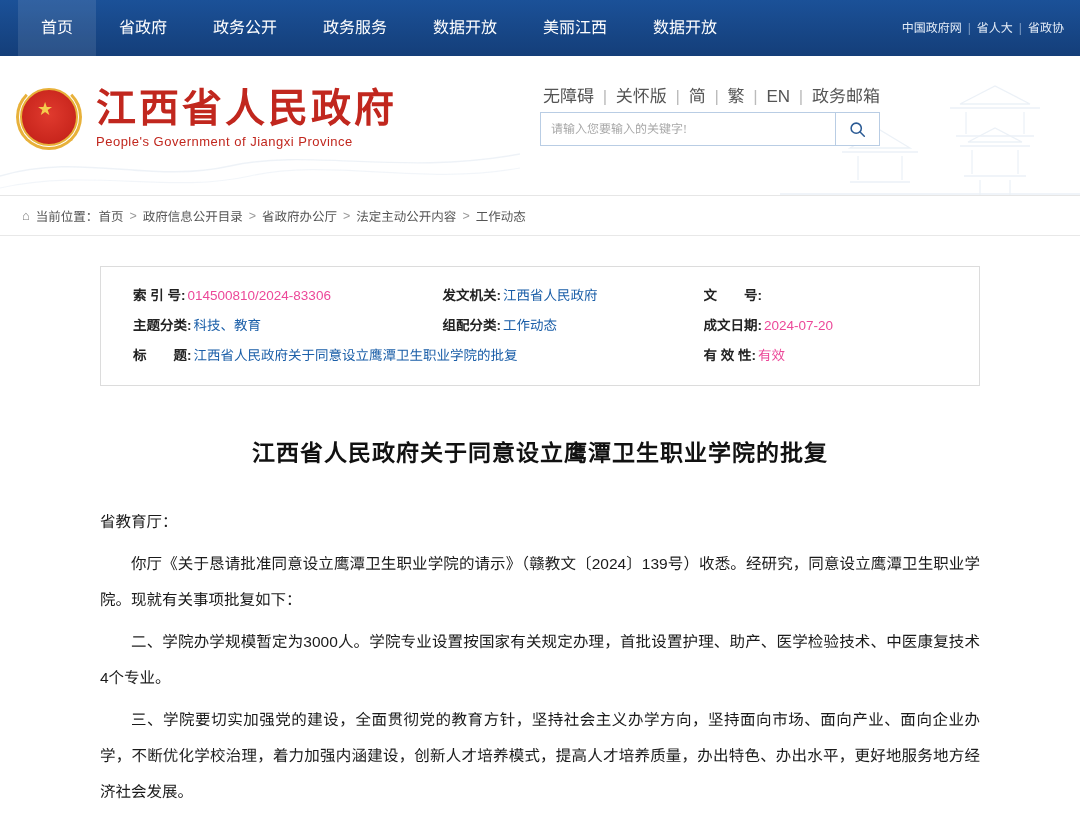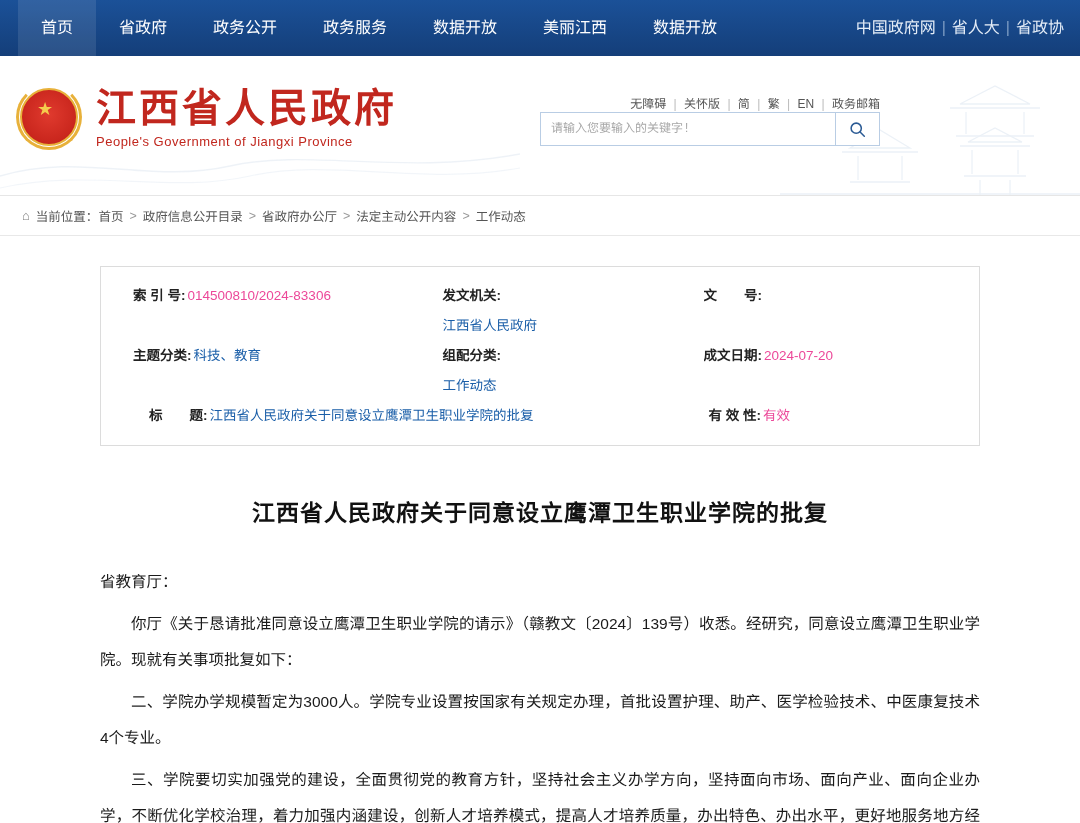--- a/index.html
+++ b/index.html
@@ -35,21 +35,21 @@
     cursor: pointer;
   }
   .topnav .nav-item.active {
     background: rgba(255,255,255,0.10);
   }
   .topnav .nav-right {
     position: absolute;
     right: 16px;
     top: 0;
     line-height: 56px;
-    font-size: 16px;
+    font-size: 12px;
     color: #e3ecf7;
     display: flex;
     align-items: flex-start;
   }
   .topnav .nav-right span.link { cursor: pointer; }
   .topnav .nav-right .sep { margin: 0 6px; color: #7e9dc4; }
 
   
   .header {
     position: relative;
@@ -111,23 +111,23 @@
   }
   .sitetitle-en {
     font-size: 13px;
     color: #c1271e;
     letter-spacing: 0.5px;
     margin-top: 2px;
   }
   .header-tools {
     position: absolute;
     right: 200px;
-    top: 38px;
+    top: 26px;
     text-align: right;
-    font-size: 12px;
+    font-size: 17px;
     color: #555;
   }
   .header-tools .sep { color: #bbb; margin: 0 4px; }
   .header-tools .link { cursor: pointer; }
   .searchbox {
     position: absolute;
     right: 200px;
     top: 56px;
     width: 340px;
     height: 34px;
@@ -135,21 +135,21 @@
     border: 1px solid #b9cde4;
     background: #fff;
   }
   .searchbox input {
     flex: 1;
     border: none;
     outline: none;
     padding: 0 10px;
     font-size: 12px;
     color: #333;
-    font-family: Liberation Mono, monospace;
+    font-family: Liberation Serif, serif;
   }
   .searchbox input::placeholder { color: #a8a8a8; }
   .search-btn {
     width: 44px;
     border-left: 1px solid #b9cde4;
     background: #fff;
     display: flex;
     align-items: center;
     justify-content: center;
     cursor: pointer;
@@ -202,21 +202,21 @@
     display: flex;
     line-height: 30px;
   }
   .meta-cell {
     display: flex;
     align-items: baseline;
     white-space: nowrap;
     overflow: hidden;
   }
   .meta-cell.c1 { width: 320px; }
-  .meta-cell.c2 { width: 270px; flex-direction: column; }
+  .meta-cell.c2 { width: 270px; }
   .meta-cell.c3 { width: 260px; }
   .meta-key {
     color: #222;
     font-weight: bold;
     margin-right: 2px;
   }
   .meta-val { color: #ec4899; }
   .meta-val.blue { color: #1a5ea8; }
 
   .doc-title {
@@ -359,21 +359,21 @@
         <div class="meta-cell c2">
           <span class="meta-key">组配分类:</span>
           <span class="meta-val blue">工作动态</span>
         </div>
         <div class="meta-cell c3">
           <span class="meta-key">成文日期:</span>
           <span class="meta-val">2024-07-20</span>
         </div>
       </div>
       <div class="meta-row">
-        <div class="meta-cell" style="width:590px;margin-left:16px;">
+        <div class="meta-cell" style="width:590px;">
           <span class="meta-key">标　　题:</span>
           <span class="meta-val blue">江西省人民政府关于同意设立鹰潭卫生职业学院的批复</span>
         </div>
         <div class="meta-cell c3">
           <span class="meta-key">有 效 性:</span>
           <span class="meta-val">有效</span>
         </div>
       </div>
     </div>
 

